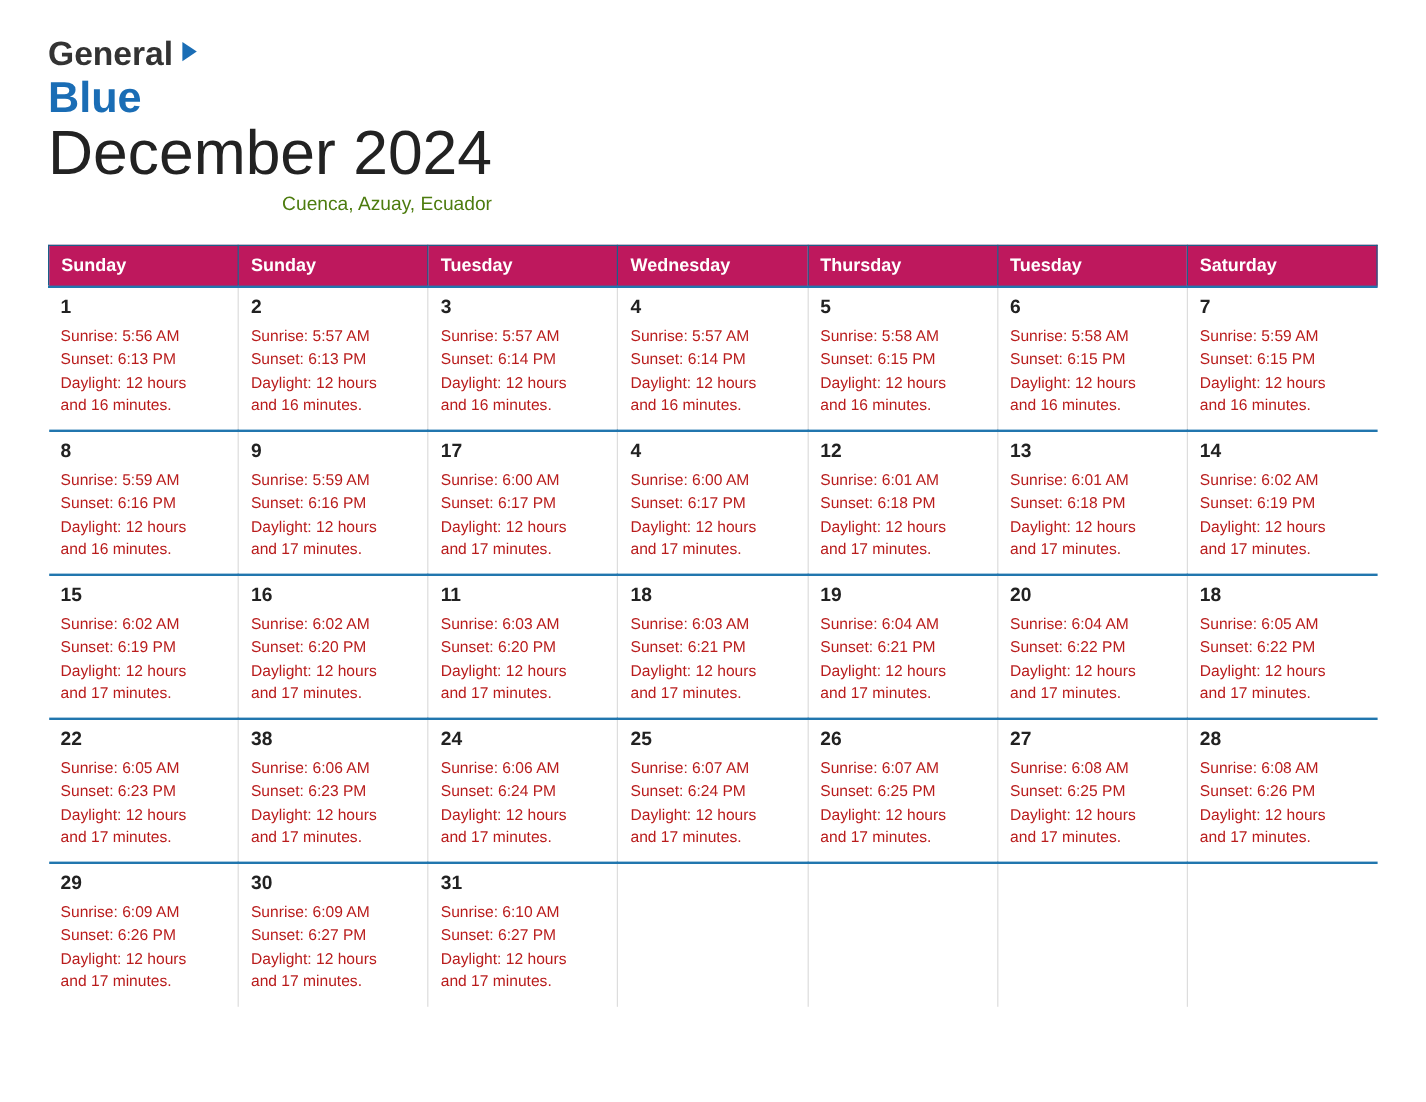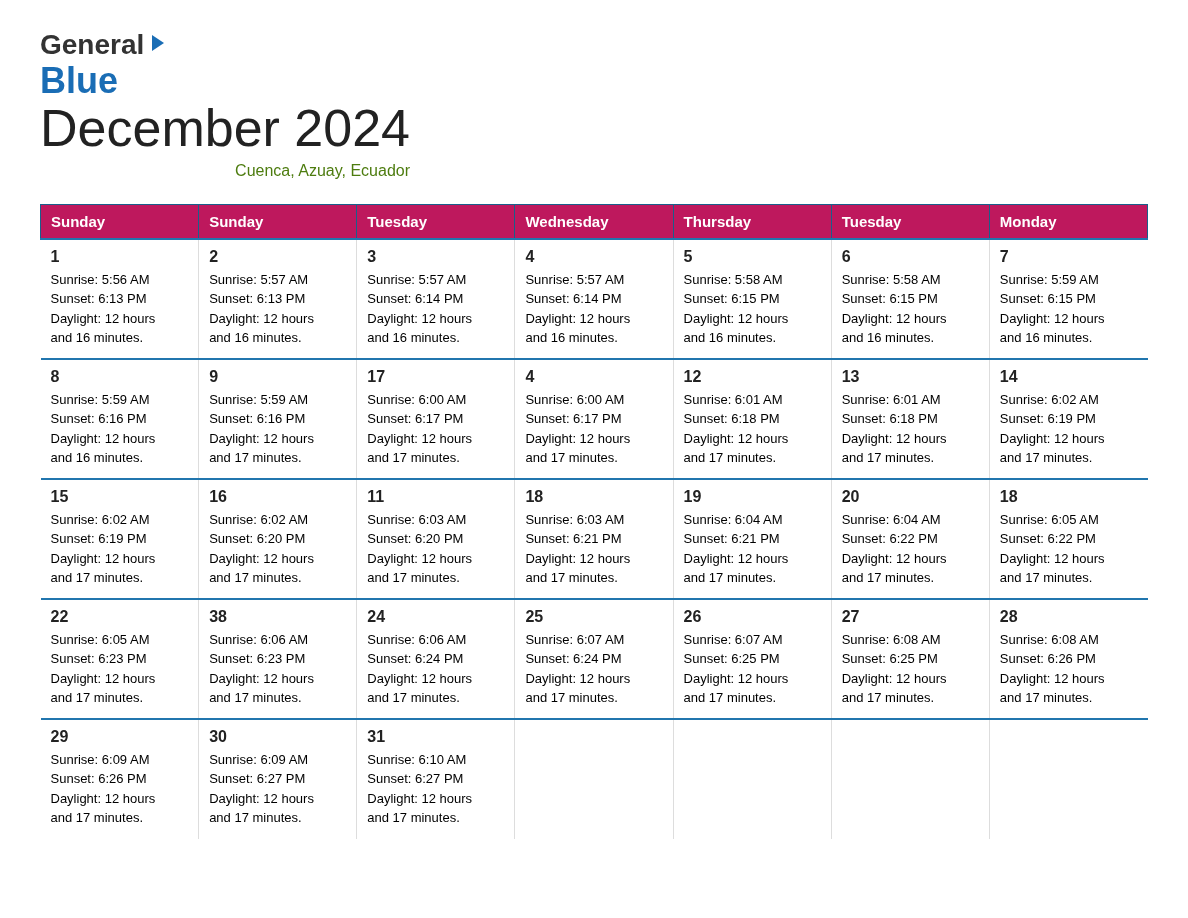--- a/index.html
+++ b/index.html
@@ -84,21 +84,21 @@
       border-right: none;
     }
     .day-number {
       font-size: 16px;
       font-weight: bold;
       margin-bottom: 4px;
       display: block;
     }
     .day-info {
       font-size: 13px;
-      color: #000000;
+      color: #b91c1c;
       line-height: 1.5;
     }
   </style>
 </head>
 <body>
 
 <div class="header">
   <div class="logo">
     <div class="logo-line1">
       <span class="logo-general">General</span>
@@ -120,21 +120,21 @@
 
 <table>
   <thead>
     <tr>
     <th>Sunday</th>
         <th>Sunday</th>
         <th>Tuesday</th>
         <th>Wednesday</th>
         <th>Thursday</th>
         <th>Tuesday</th>
-        <th>Monday</th>
+        <th>Saturday</th>
       </tr>
   </thead>
   <tbody id="calendar-body">
   <tr>
         <td>
           <span class="day-number">1</span>
           <div class="day-info">Sunrise: 5:56 AM<br>Sunset: 6:13 PM<br>Daylight: 12 hours<br>and 16 minutes.</div>
         </td>
         <td>
           <span class="day-number">2</span>

